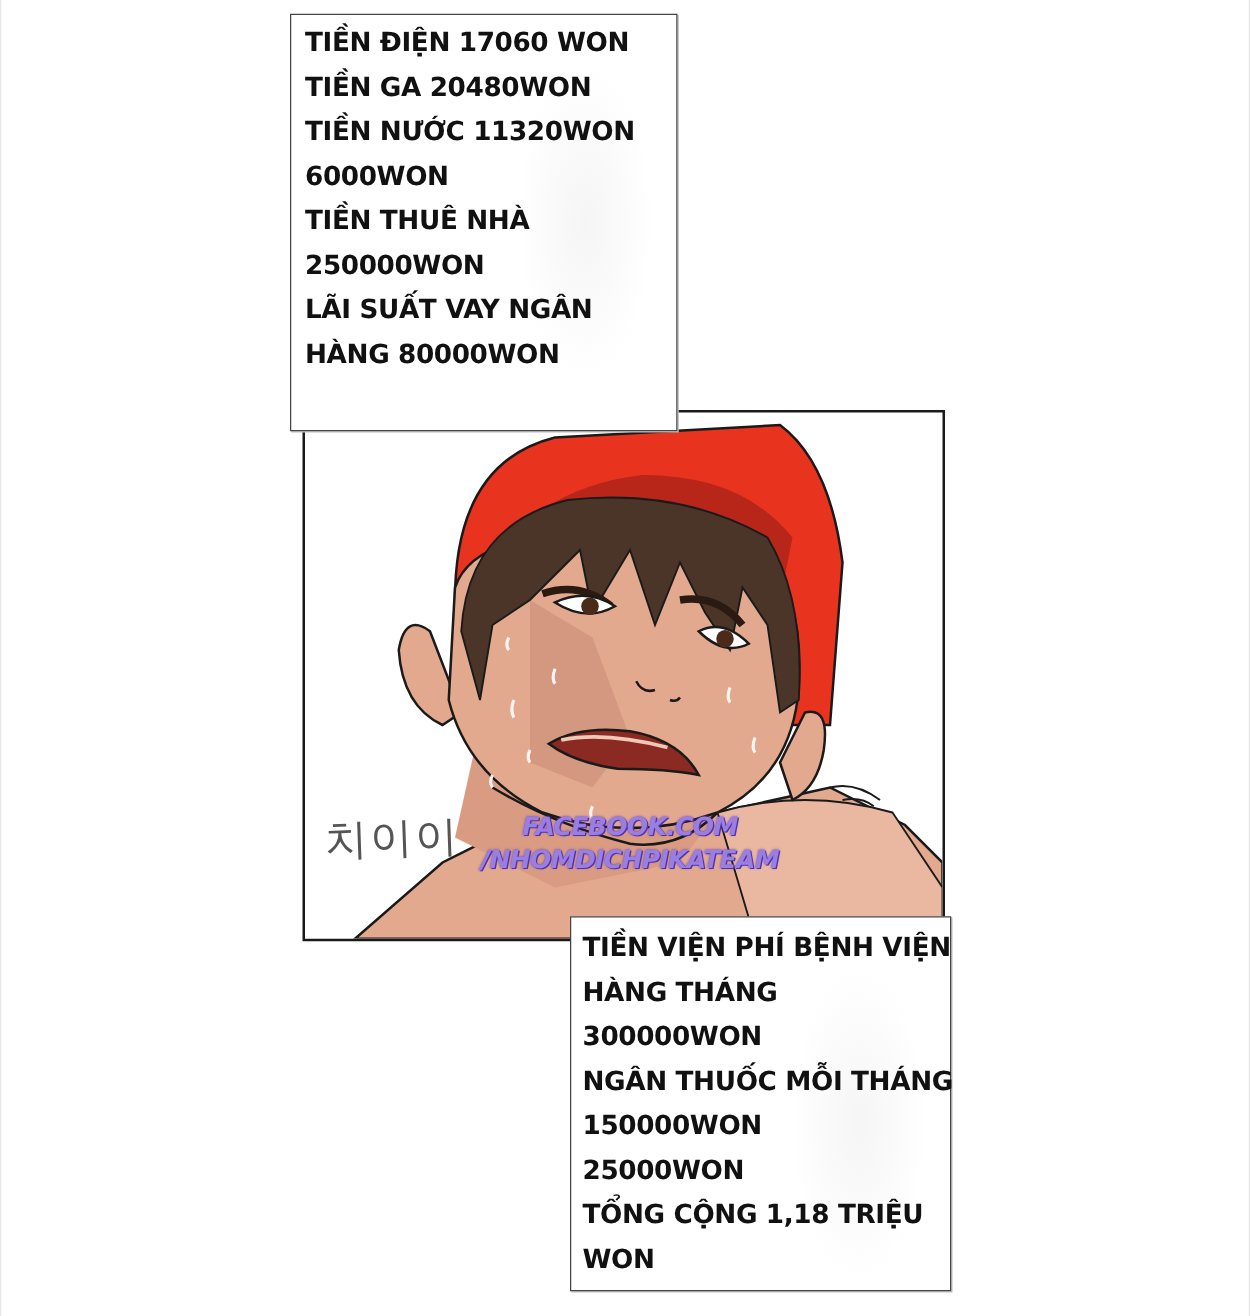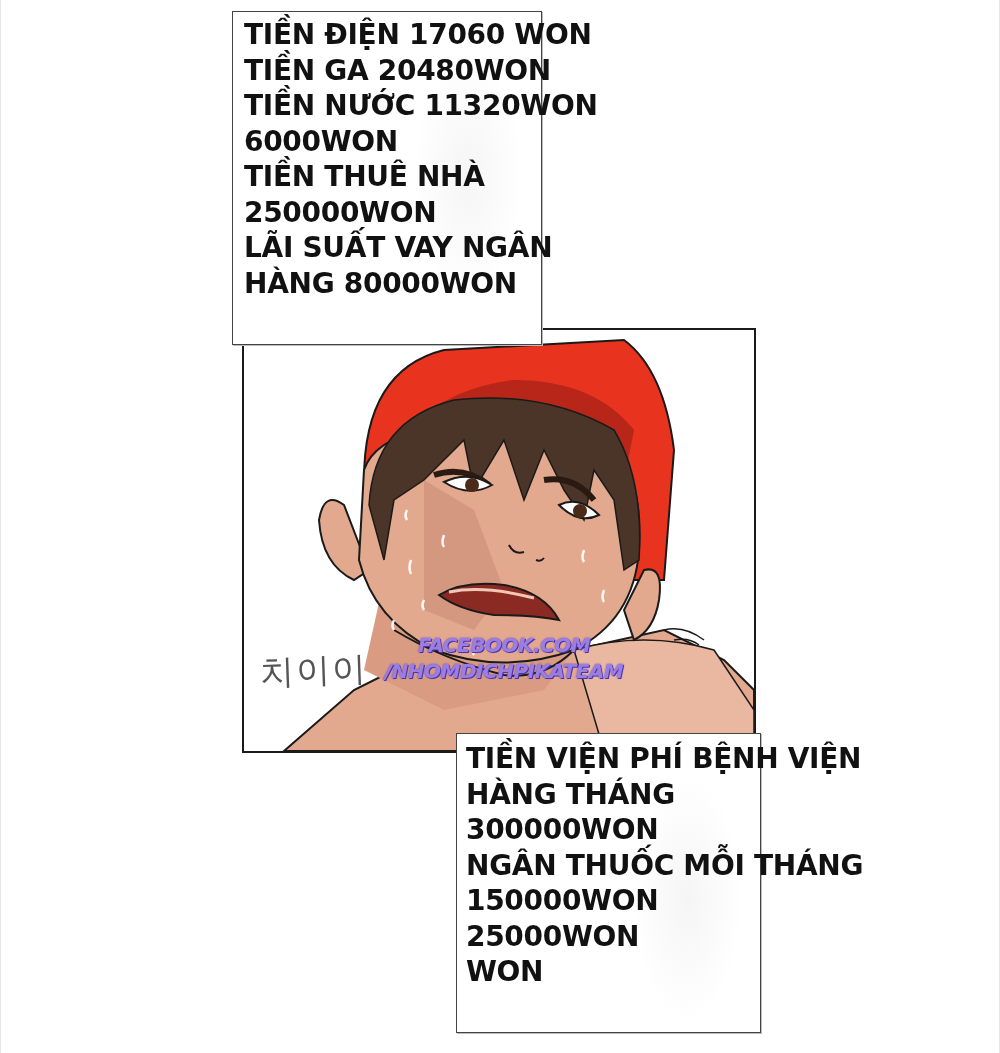--- a/index.html
+++ b/index.html
@@ -17,33 +17,33 @@
   }
   .panel svg { position: absolute; left: 0; top: 0; }
 
   .sfx {
     position: absolute; left: 16px; top: 318px;
     font-family: "DejaVu Sans", sans-serif; font-size: 34px; color: #555;
     letter-spacing: 2px; font-weight: normal; transform: rotate(-2deg);
   }
 
   .watermark {
-    position: absolute; left: 100px; top: 302px; width: 320px;
+    position: absolute; left: 100px; top: 318px; width: 320px;
     text-align: center; font-family: "DejaVu Sans", sans-serif; font-weight: bold;
     font-style: italic; font-size: 20px; line-height: 26px;
     color: #9b7fe0; text-shadow: 0 0 2px #5a3cc0, 1px 1px 0 #4a30b0;
     letter-spacing: -0.5px;
   }
   .watermark div { white-space: nowrap; }
 
   .caption {
     position: absolute; background: #ffffff; border: 1.5px solid #444;
     box-shadow: 1px 1px 0 #bbb;
     font-family: "DejaVu Sans", sans-serif; font-weight: bold;
-    color: #111; font-size: 28px; line-height: 35.5px;
+    color: #111; font-size: 21px; line-height: 35.5px;
     letter-spacing: -0.3px;
   }
   .caption .line { white-space: nowrap; }
   .caption-top { left: 232px; top: 11px; width: 308px; height: 332px; padding: 0; }
   .caption-top .lines { position: absolute; left: 11px; top: 5px; }
   .caption-bottom { left: 456px; top: 733px; width: 303px; height: 298px; }
   .caption-bottom .lines { position: absolute; left: 9px; top: 7px; }
   .ghost {
     position: absolute; right: 18px; top: 40px; width: 110px; height: 250px;
     border-radius: 60px; background: radial-gradient(ellipse at center, #f4f4f4 0%, #ffffff 70%);
@@ -127,15 +127,16 @@
 
 <div class="caption caption-bottom">
   <div class="ghost"></div>
   <div class="lines">
     <div class="line"> TIỀN VIỆN PHÍ BỆNH VIỆN</div>
     <div class="line">HÀNG THÁNG</div>
     <div class="line">300000WON</div>
     <div class="line">NGÂN THUỐC MỖI THÁNG</div>
     <div class="line">150000WON</div>
     <div class="line">25000WON</div>
+    <div class="line">TỔNG CỘNG 1,18 TRIỆU</div>
     <div class="line">WON</div>
   </div>
 </div>
 
 </body></html>

